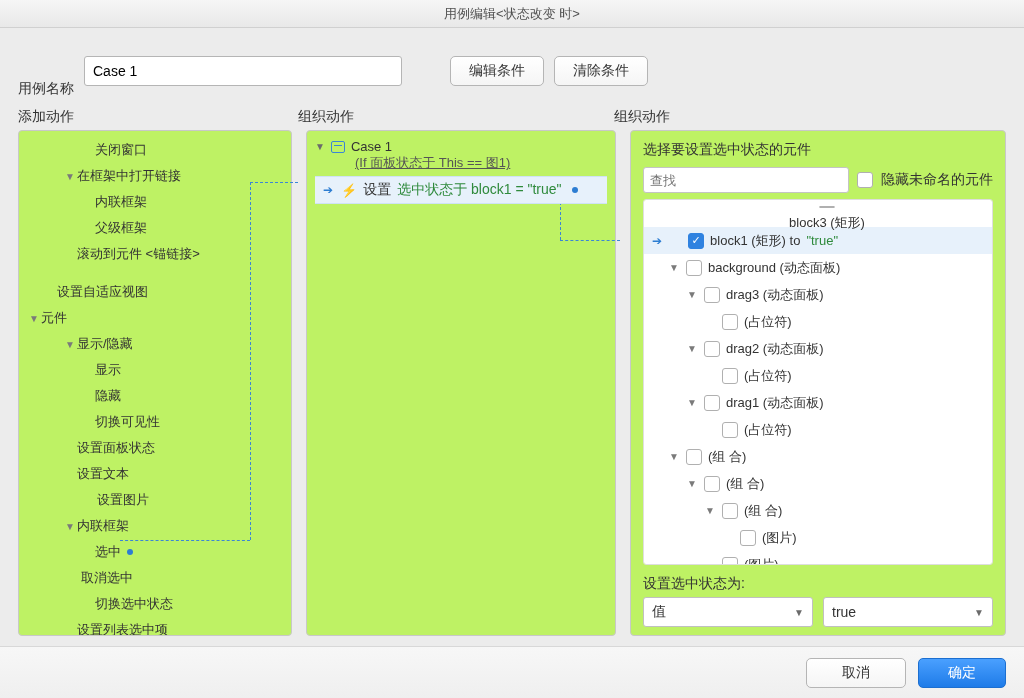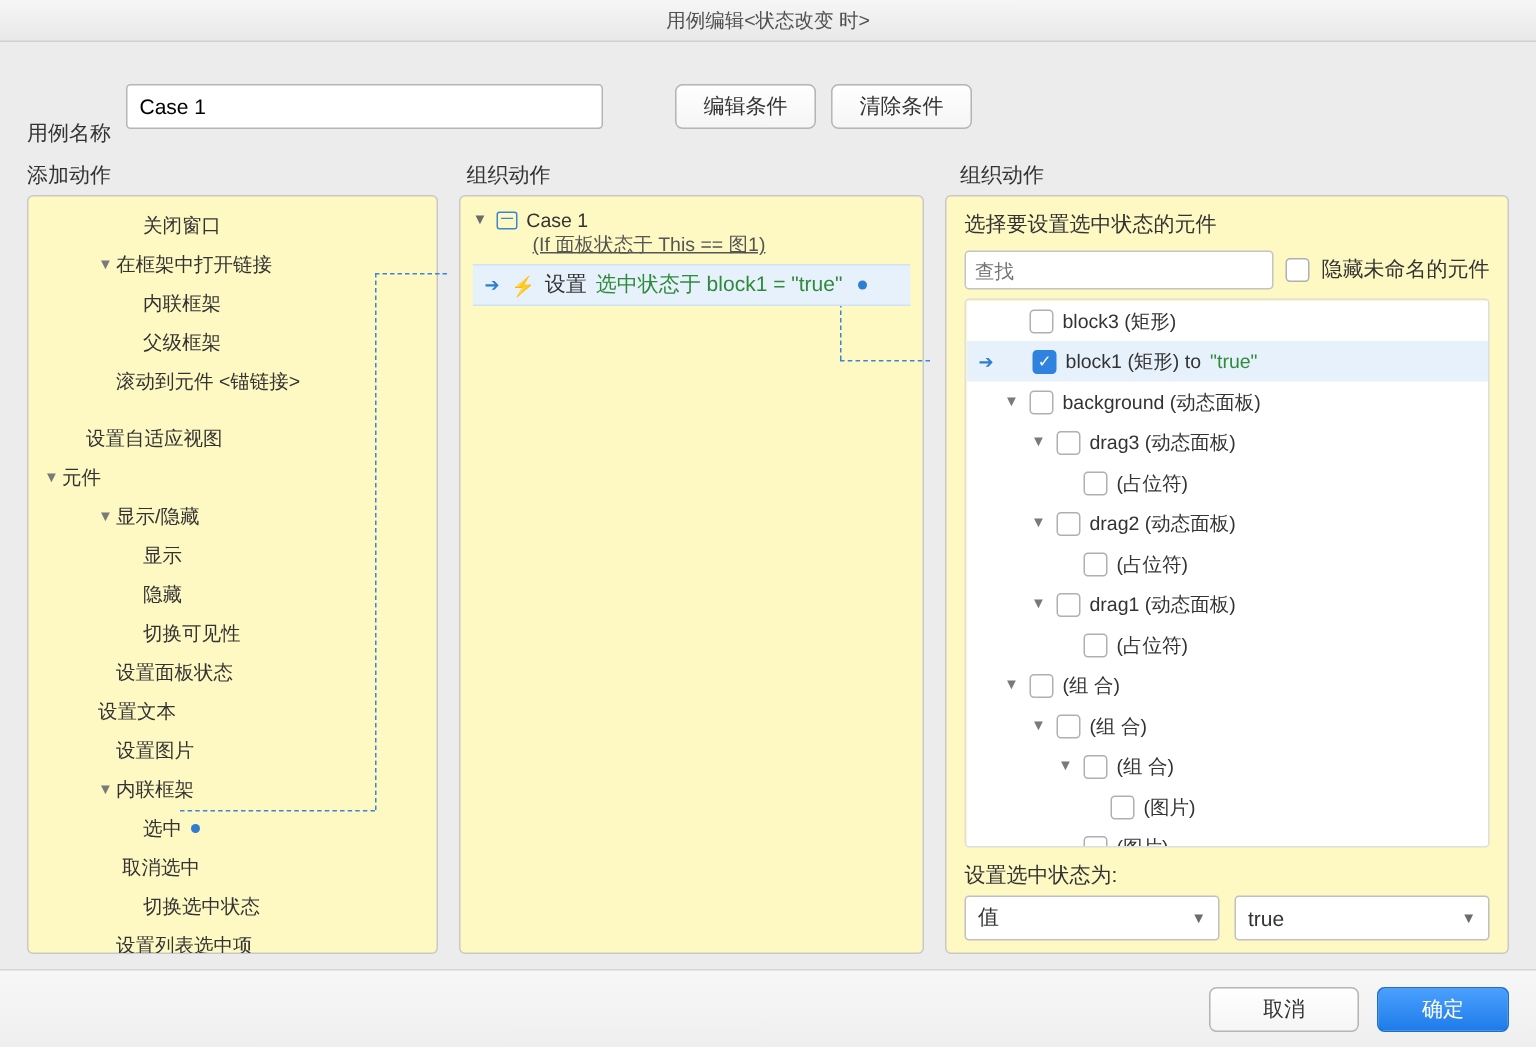--- a/index.html
+++ b/index.html
@@ -3,26 +3,26 @@
   <meta charset="utf-8">
   <style>
     * { margin: 0; padding: 0; box-sizing: border-box; font-family: -apple-system, "Helvetica Neue", Arial, sans-serif; }
     body { width: 1024px; height: 698px; background: #ececec; display: flex; flex-direction: column; font-size: 14px; color: #333; overflow: hidden; }
     .titlebar { height: 28px; display: flex; align-items: center; justify-content: center; font-size: 13px; color: #505050; background: linear-gradient(#f6f6f6,#e8e8e8); border-bottom:1px solid #d0d0d0; }
     .toprow { display:flex; align-items:center; gap:10px; padding:16px 18px 10px; }
     .toprow label { font-size:14px; color:#333;margin-top:36px; }
     .toprow input[type=text]{ width:318px; height:30px; border:1px solid #b5b5b5; border-radius:3px; background:#fff; padding:0 8px; font-size:14px; }
     .btn { height:30px; padding:0 18px; border:1px solid #b5b5b5; border-radius:5px; background:linear-gradient(#fff,#f5f5f5); cursor:pointer; font-size:14px; color:#333; }
     .gap40 { width:28px; }
-    .cols { display:flex; padding:0 18px 4px; gap:19px; }
+    .cols { display:flex; padding:0 18px 4px; gap:6px; }
     .colhdr { font-size:14px; color:#333; width:274px; }
     .colhdr2 { width:310px; }
     .colhdr3 { flex:1; }
     .panels { flex:1; display:flex; padding:0 18px 10px; gap:14px; min-height:0; }
-    .panel { background:#fef9c3; border:1px solid #c8c8c8; border-radius:4px; display:flex; flex-direction:column; min-width:0; }
+    .panel { background:#bef264; border:1px solid #c8c8c8; border-radius:4px; display:flex; flex-direction:column; min-width:0; }
     .panel.left { width:274px; }
     .panel.mid { width:310px; }
     .panel.right { flex:1; display:flex; flex-direction:column; }
     .scroll { overflow-y:auto; flex:1; }
     
     .tree { padding:6px 0; }
     .tree-item { display:flex; align-items:center; height:26px; font-size:13px; color:#333; cursor:pointer; padding-right:6px; }
     .disc { width:14px; display:inline-flex; justify-content:center; color:#7a7a7a; font-size:10px; }
     .dot { width:6px;height:6px;background:#2d7dd2;border-radius:50%;}
     .left .scroll::-webkit-scrollbar, .right-scroll::-webkit-scrollbar { width:9px; }
@@ -134,25 +134,25 @@
           <span>隐藏</span>
         </div>
         <div class="tree-item" style="padding-left: 62px;">
           <span class="disc"></span>
           <span>切换可见性</span>
         </div>
         <div class="tree-item" style="padding-left: 44px;">
           <span class="disc"></span>
           <span>设置面板状态</span>
         </div>
-        <div class="tree-item" style="padding-left: 32px;">
+        <div class="tree-item" style="padding-left: 44px;">
           <span class="disc"></span>
           <span>设置文本</span>
         </div>
-        <div class="tree-item" style="padding-left: 44px;">
+        <div class="tree-item" style="padding-left: 64px;">
           <span class="disc"></span>
           <span>设置图片</span>
         </div>
         <div class="tree-item" style="padding-left: 44px;">
           <span class="disc">▼</span>
           <span>内联框架</span>
         </div>
         <div class="tree-item" style="padding-left: 62px;">
           <span class="disc"></span>
           <span>选中</span>
@@ -200,21 +200,21 @@
 
   <div class="panel right">
     <div class="right-inner">
       <div class="right-title">选择要设置选中状态的元件</div>
       <div class="right-toolbar">
         <input type="text" placeholder="查找" style="">
         <span class="chk"></span>
         <span>隐藏未命名的元件</span>
       </div>
       <div class="right-scroll" id="rightTree">
-          <div class="wtree-item" style="padding-left: 24px;">
+          <div class="wtree-item" style="padding-left: 24px; flex-direction: column;">
             <span class="wtri"></span>
             <span class="chk"></span>
             <span>block3 (矩形)</span>
           </div>
           <div class="wtree-item sel" style="padding-left: 24px;">
             <span class="sel-arrow" style="margin-left: -16px; margin-right: 2px;">➔</span>
             <span class="wtri"></span>
             <span class="chk checked">✓</span>
             <span>block1 (矩形) to </span>
             <span class="to-true">"true"</span>

